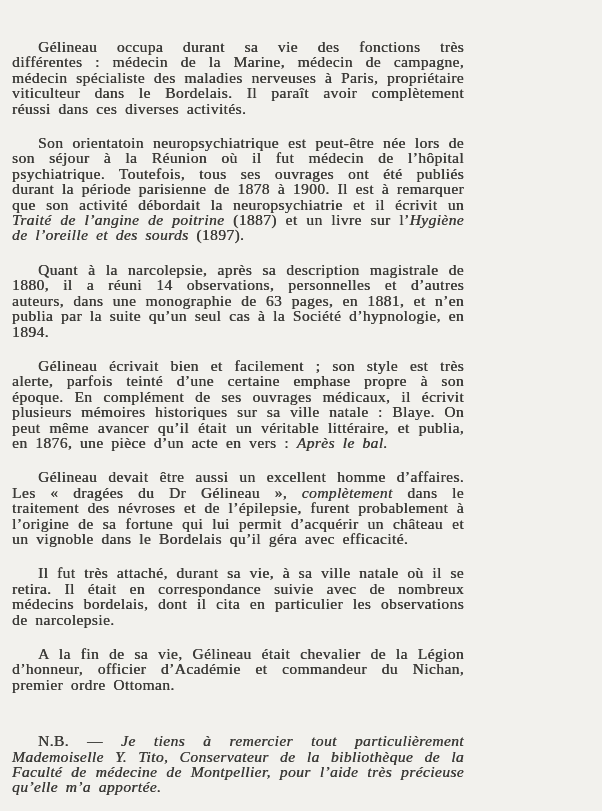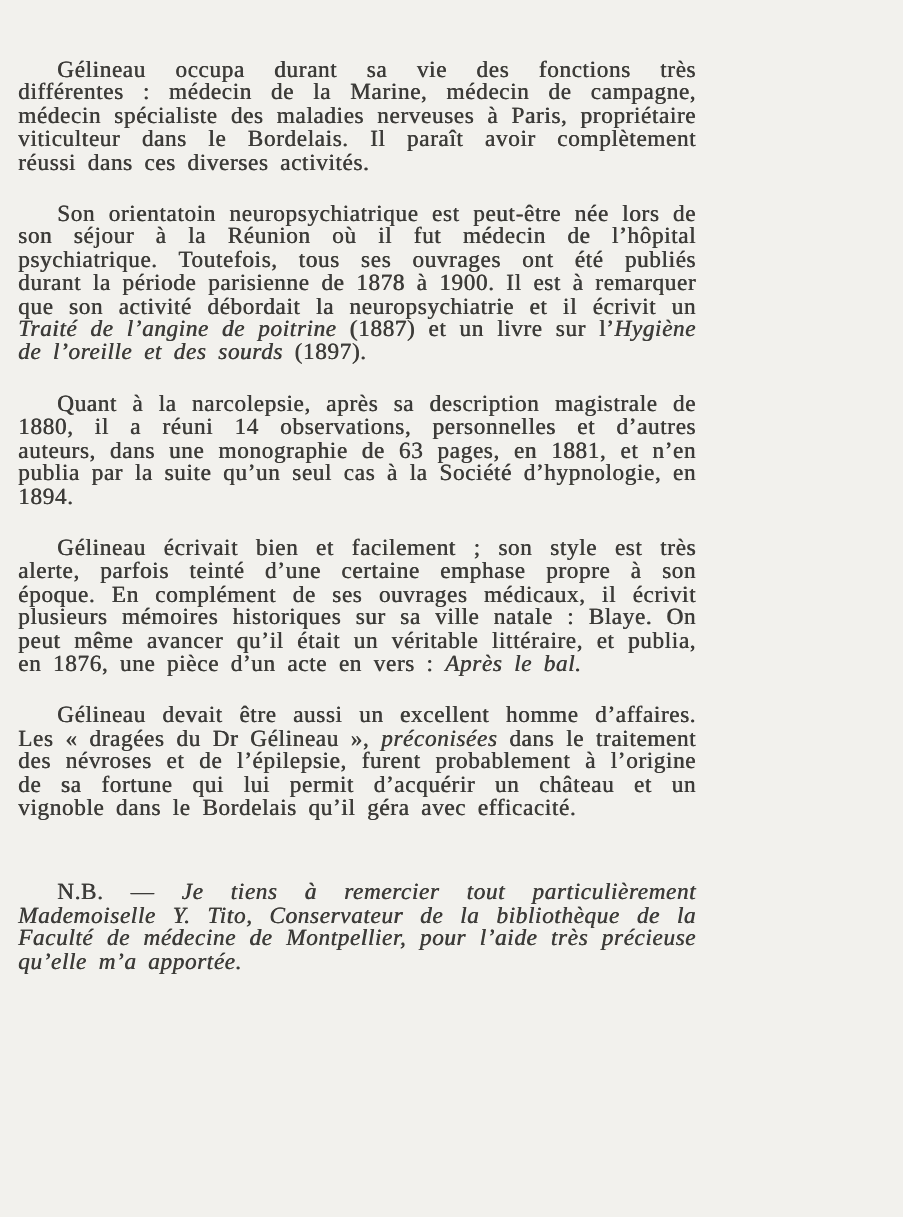--- a/index.html
+++ b/index.html
@@ -35,16 +35,18 @@
 </style>
 </head>
 <body style="background: rgb(242, 241, 237); color: rgb(61, 60, 57);">
 
 <div class="page">
   <div id="para-container">
       <p class="para"><span>Gélineau occupa durant sa vie des fonctions très différentes&nbsp;: médecin de la Marine, médecin de campagne, médecin spécialiste des maladies nerveuses à Paris, propriétaire viticulteur dans le Bordelais. Il paraît avoir complètement réussi dans ces diverses activités.</span></p>
       <p class="para"><span>Son orientatoin neuropsychiatrique est peut-être née lors de son séjour à la Réunion où il fut médecin de l’hôpital psychiatrique. Toutefois, tous ses ouvrages ont été publiés durant la période parisienne de 1878 à 1900. Il est à remarquer que son activité débordait la neuropsychiatrie et il écrivit un </span><span class="it">Traité de l’angine de poitrine</span><span> (1887) et un livre sur l’</span><span class="it">Hygiène de l’oreille et des sourds</span><span> (1897).</span></p>
       <p class="para"><span>Quant à la narcolepsie, après sa description magistrale de 1880, il a réuni 14 observations, personnelles et d’autres auteurs, dans une monographie de 63 pages, en 1881, et n’en publia par la suite qu’un seul cas à la Société d’hypnologie, en 1894.</span></p>
       <p class="para"><span>Gélineau écrivait bien et facilement&nbsp;; son style est très alerte, parfois teinté d’une certaine emphase propre à son époque. En complément de ses ouvrages médicaux, il écrivit plusieurs mémoires historiques sur sa ville natale&nbsp;: Blaye. On peut même avancer qu’il était un véritable littéraire, et publia, en 1876, une pièce d’un acte en vers&nbsp;: </span><span class="it">Après le bal.</span></p>
-      <p class="para"><span>Gélineau devait être aussi un excellent homme d’affaires. Les «&nbsp;dragées du Dr Gélineau&nbsp;», </span><span class="it">préconisées</span><span> dans le traitement des névroses et de l’épilepsie, furent probablement à l’origine de sa fortune qui lui permit d’acquérir un château et un vignoble dans le Bordelais qu’il géra avec efficacité.</span></p>
+      <p class="para"><span>Gélineau devait être aussi un excellent homme d’affaires. Les «&nbsp;dragées du Dr Gélineau&nbsp;», </span><span class="it">complètement</span><span> dans le traitement des névroses et de l’épilepsie, furent probablement à l’origine de sa fortune qui lui permit d’acquérir un château et un vignoble dans le Bordelais qu’il géra avec efficacité.</span></p>
+      <p class="para"><span>Il fut très attaché, durant sa vie, à sa ville natale où il se retira. Il était en correspondance suivie avec de nombreux médecins bordelais, dont il cita en particulier les observations de narcolepsie.</span></p>
+      <p class="para"><span>A la fin de sa vie, Gélineau était chevalier de la Légion d’honneur, officier d’Académie et commandeur du Nichan, premier ordre Ottoman.</span></p>
       <p class="para footnote"><span>N.B. — </span><span class="it">Je tiens à remercier tout particulièrement Mademoiselle Y. Tito, Conservateur de la bibliothèque de la Faculté de médecine de Montpellier, pour l’aide très précieuse qu’elle m’a apportée.</span></p>
     </div>
 </div>
 
 </body></html>

